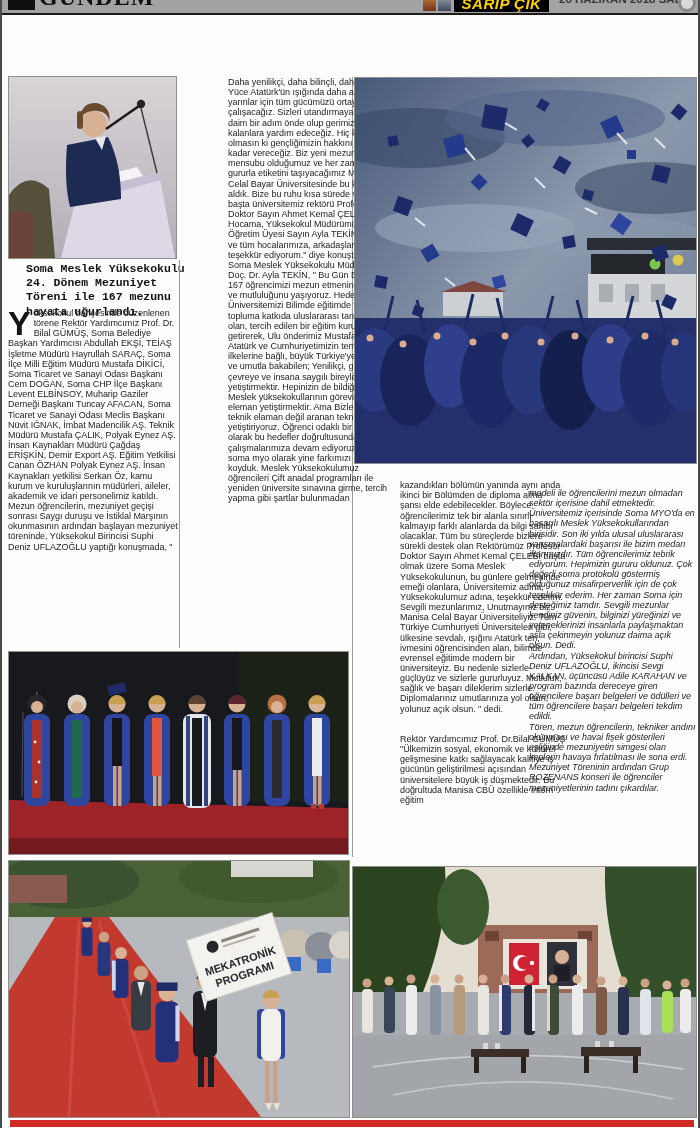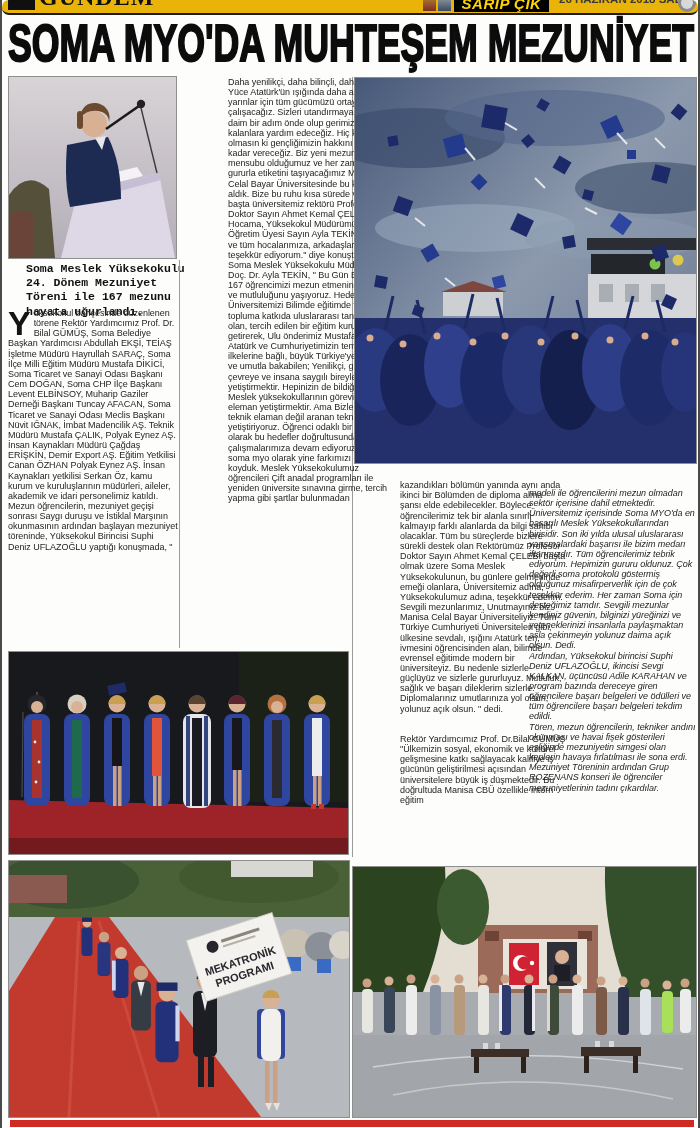--- a/index.html
+++ b/index.html
@@ -1,21 +1,21 @@
 <!DOCTYPE html>
 <html><head>
 <meta charset="utf-8">
 <style>
   html,body{margin:0;padding:0;background:#fff;}
   .page{position:relative;width:700px;height:1128px;background:#fdfdfc;overflow:hidden;
         border-left:2px solid #4a4a4a;border-right:2px solid #4a4a4a;box-sizing:border-box;
         font-family:"Liberation Sans", sans-serif;color:#1c1c1c;}
   
   .masthead{position:absolute;top:0;left:0;width:100%;height:13px;overflow:hidden;
-            border-bottom:2px solid #1b1b1b;background:#eab308;border-radius:7px;}
+            border-bottom:2px solid #1b1b1b;background:#a3a3a3;}
   .m-logo{position:absolute;left:6px;top:-13px;width:27px;height:23px;background:#101010;}
   .m-name{position:absolute;left:37px;top:-16px;font-family:"Liberation Serif",serif;
           font-weight:bold;font-size:24px;letter-spacing:1px;color:#101010;}
   .m-thumb1{position:absolute;left:421px;top:-9px;width:13px;height:20px;
             background:linear-gradient(#c9a23a,#7c2f22);}
   .m-thumb2{position:absolute;left:436px;top:-9px;width:13px;height:20px;
             background:linear-gradient(#b9bec6,#3d4a5e);}
   .m-banner{position:absolute;left:452px;top:-12px;width:95px;height:24px;background:#000;
             display:flex;align-items:flex-end;justify-content:center;}
   .m-banner span{color:#ffd400;font-weight:bold;font-style:italic;font-size:15px;
@@ -61,25 +61,20 @@
     <div class="m-name">GÜNDEM</div>
     <div class="m-thumb1"></div>
     <div class="m-thumb2"></div>
     <div class="m-banner">
       <span>SARIP ÇIK</span>
     </div>
     <div class="m-date">26 HAZİRAN 2018 SALI</div>
     <div class="m-circle"></div>
   </div>
 
-  <div class="headline-wrap">
-    <svg width="694" height="58" viewBox="0 0 694 58">
-      <text x="347" y="46" text-anchor="middle" textLength="686" lengthAdjust="spacingAndGlyphs" font-family="Liberation Sans, sans-serif" font-size="52" font-weight="bold" fill="#0c0c0c" stroke="#0c0c0c" stroke-width="2">SOMA MYO'DA MUHTEŞEM MEZUNİYET</text>
-    </svg>
-  </div>
 
   <div class="photo ph-speaker">
     <svg width="167" height="181" viewBox="0 0 167 181">
       <defs>
         <linearGradient id="sky1" x1="0" y1="0" x2="0" y2="1">
           <stop offset="0" stop-color="#d8d4d6"></stop>
             <stop offset="1" stop-color="#b4adb8"></stop>
         </linearGradient>
       </defs>
       <rect width="167" height="181" fill="url(#sky1)"></rect>

